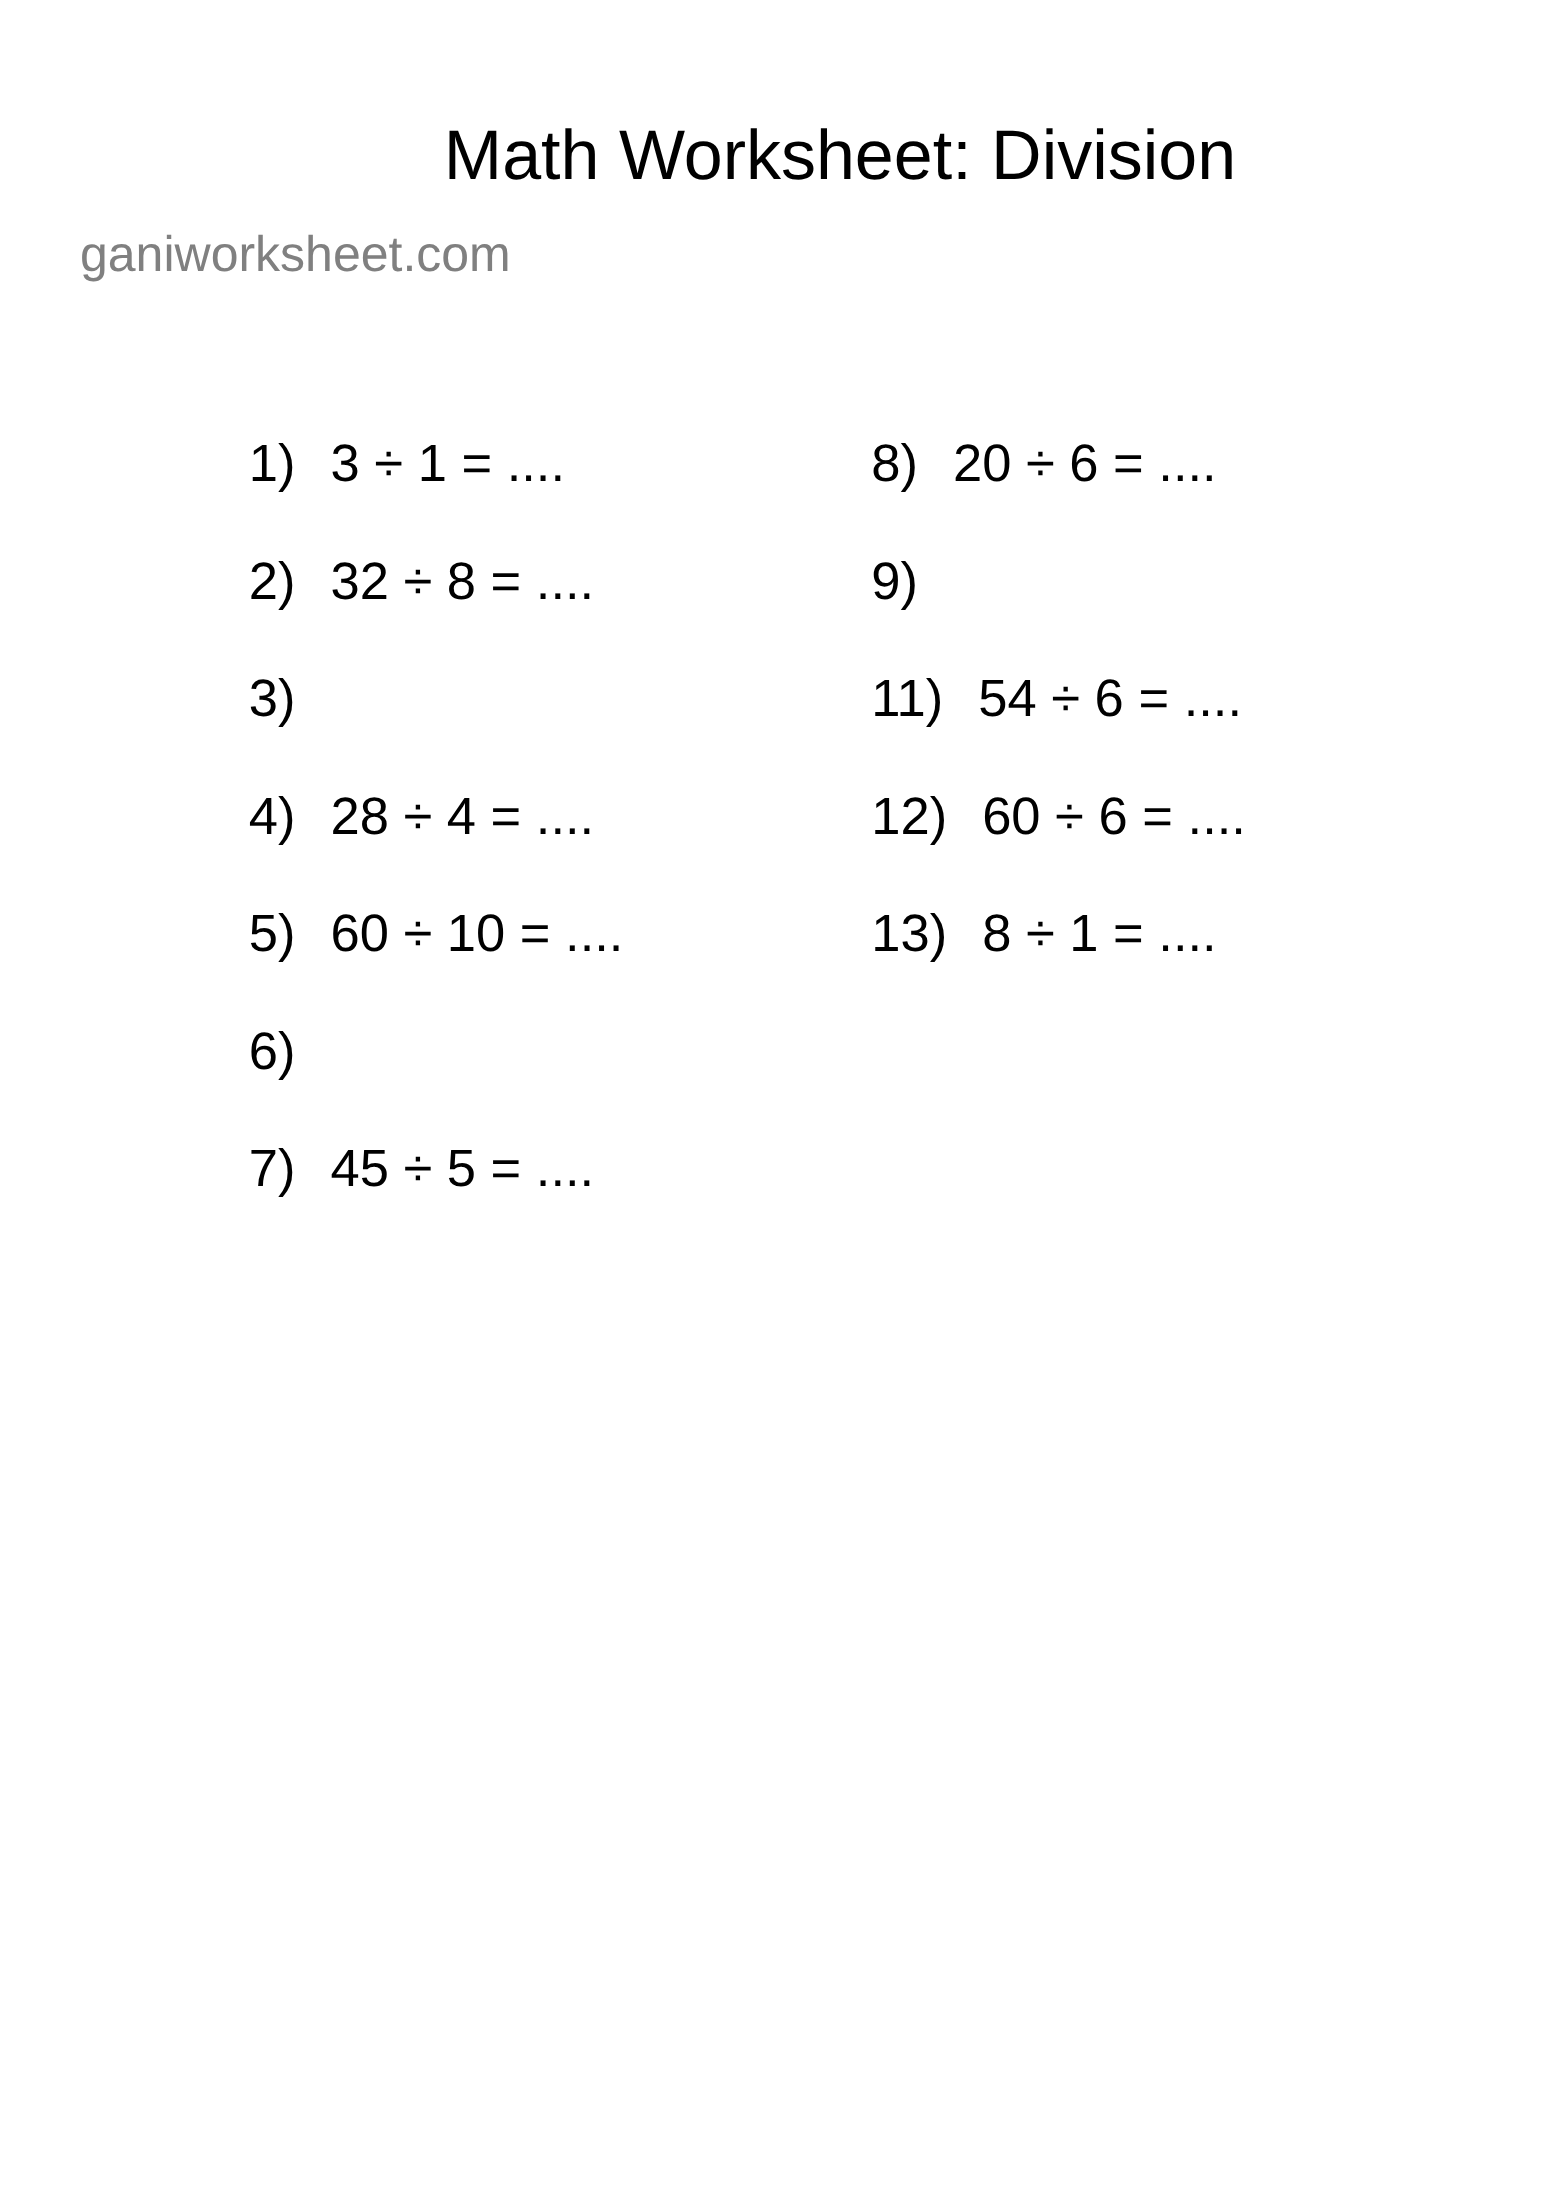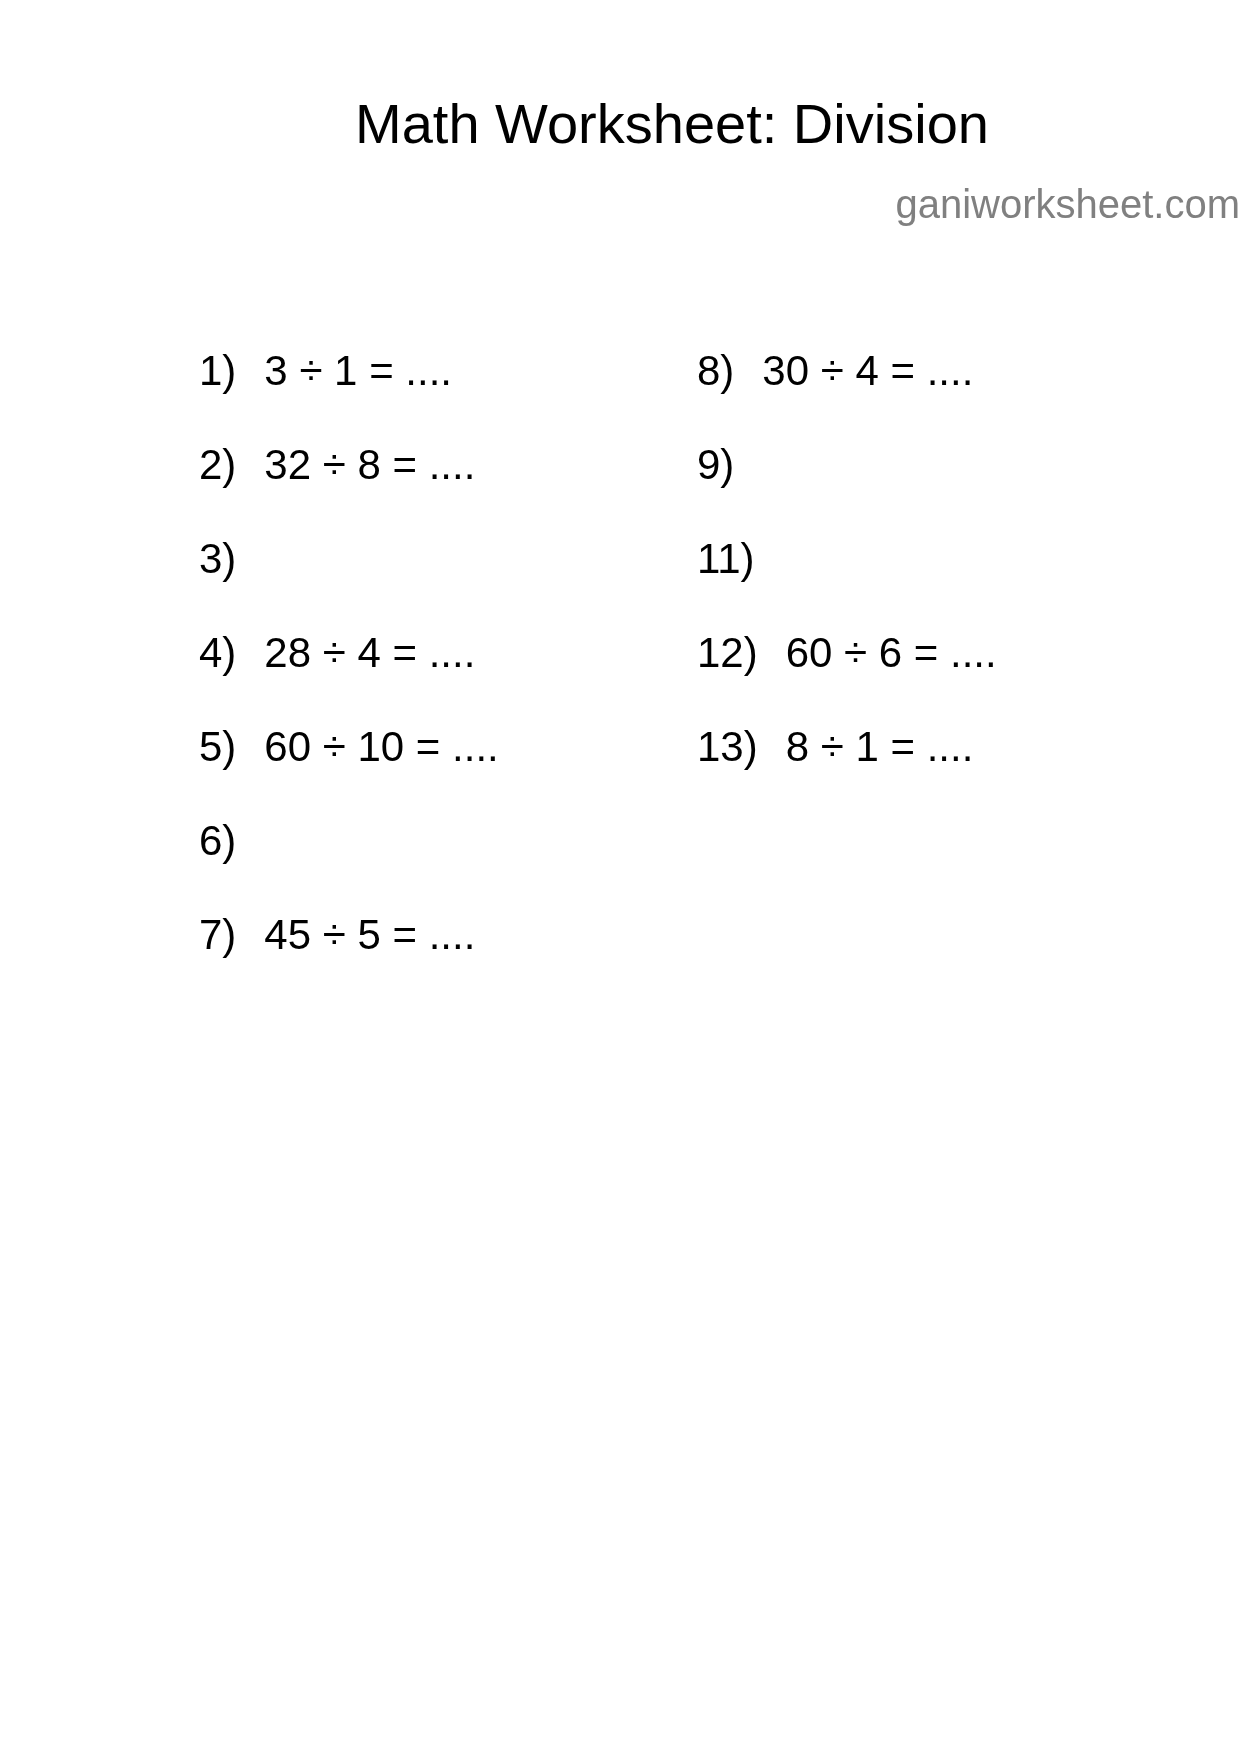--- a/index.html
+++ b/index.html
@@ -1,21 +1,21 @@
 <!DOCTYPE html>
 <html><head>
 <meta charset="utf-8">
 <style>
   html, body { margin: 0; padding: 0; background: #ffffff; }
   body { width: 1240px; height: 1754px; position: relative; overflow: hidden;
          font-family: "Liberation Sans", sans-serif; color: #000; }
   .title { position: absolute; left: 0; width: 1240px; top: 96px; text-align: center;
            font-size: 56px; line-height: 1; padding-left: 104px; box-sizing: border-box; letter-spacing: 0; }
-  .site { position: absolute; left: 0; width: 1240px; top: 184px; text-align: right;
-          font-size: 40px; line-height: 1; color: #808080; padding-left: 50px; box-sizing: border-box; }
+  .site { position: absolute; left: 0; width: 1240px; top: 184px; text-align: left;
+          font-size: 40px; line-height: 1; color: #808080; padding-left: 64px; box-sizing: border-box; }
   .col { position: absolute; top: 350px; }
   .col.left { left: 199px; }
   .col.right { left: 697px; }
   .item { height: 94px; font-size: 42px; line-height: 1; white-space: pre; display: flex; }
   .num { display: inline-block; }
   .expr { display: inline-block; margin-left: 28px; }
 </style>
 </head>
 <body>
 
@@ -26,18 +26,18 @@
   <div class="item"><span class="num">1)</span><span class="expr">3 ÷ 1 = ....</span></div>
   <div class="item"><span class="num">2)</span><span class="expr">32 ÷ 8 = ....</span></div>
   <div class="item"><span class="num">3)</span></div>
   <div class="item"><span class="num">4)</span><span class="expr">28 ÷ 4 = ....</span></div>
   <div class="item"><span class="num">5)</span><span class="expr">60 ÷ 10 = ....</span></div>
   <div class="item"><span class="num">6)</span></div>
   <div class="item"><span class="num">7)</span><span class="expr">45 ÷ 5 = ....</span></div>
 </div>
 
 <div class="col right">
-  <div class="item"><span class="num">8)</span><span class="expr">30 ÷ 4 = ....</span></div>
+  <div class="item"><span class="num">8)</span><span class="expr">20 ÷ 6 = ....</span></div>
   <div class="item"><span class="num">9)</span></div>
-  <div class="item"><span class="num">11)</span></div>
+  <div class="item"><span class="num">11)</span><span class="expr">54 ÷ 6 = ....</span></div>
   <div class="item"><span class="num">12)</span><span class="expr">60 ÷ 6 = ....</span></div>
   <div class="item"><span class="num">13)</span><span class="expr">8 ÷ 1 = ....</span></div>
 </div>
 
 </body></html>

